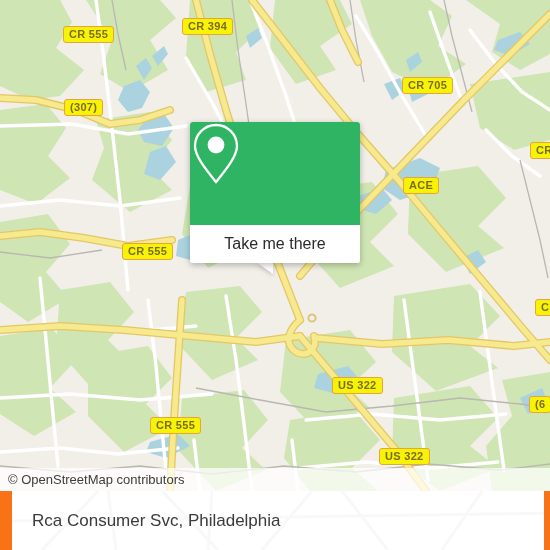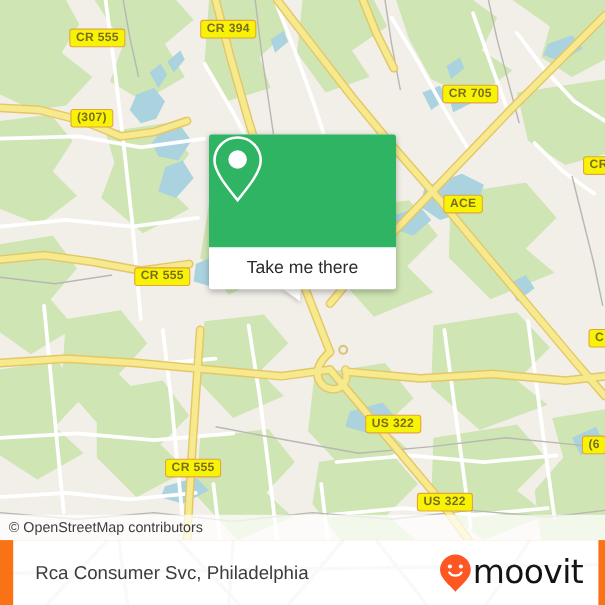--- a/index.html
+++ b/index.html
@@ -281,24 +281,15 @@
         <path d="M0,30 L550,22"></path>
           <path d="M330,0 L376,59"></path>
           <path d="M430,59 L470,0"></path>
         <path d="M96,0 L104,59"></path>
           <path d="M200,0 L196,59"></path>
       </g>
     </svg>
 
     <div class="footer-title">Rca Consumer Svc, Philadelphia</div>
 
-    <div class="brand">
-      <svg width="30" height="36" viewBox="0 0 30 36">
-        <path d="M15 1 C7.3 1 1 7.3 1 15 C1 23 10 29 15 35 C20 29 29 23 29 15 C29 7.3 22.7 1 15 1 Z" fill="#ff5722"></path>
-        <circle cx="10" cy="12" r="1.9" fill="#ffffff"></circle>
-        <circle cx="20" cy="12" r="1.9" fill="#ffffff"></circle>
-        <path d="M9.5 17.5 C12 21.2 18 21.2 20.5 17.5" stroke="#ffffff" stroke-width="2.1" fill="none" stroke-linecap="round"></path>
-      </svg>
-      <span class="brand-word">moovit</span>
-    </div>
   </div>
 
 </div>
 
 </body></html>

